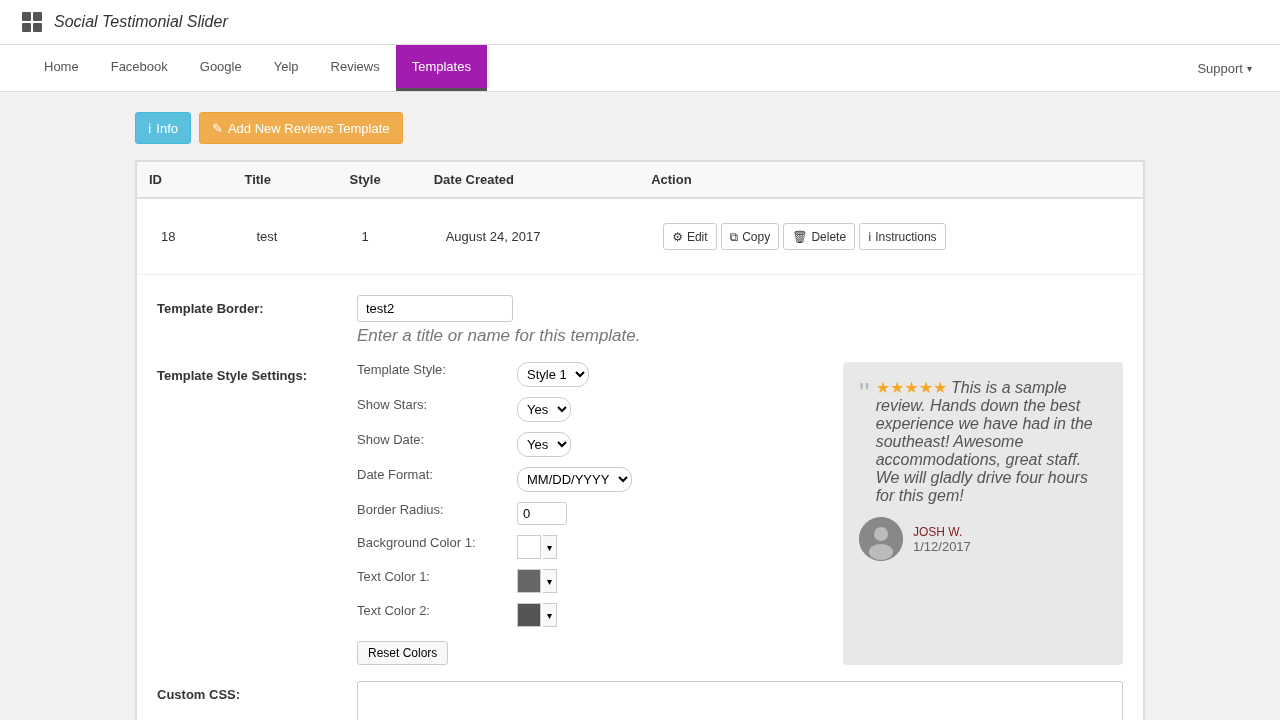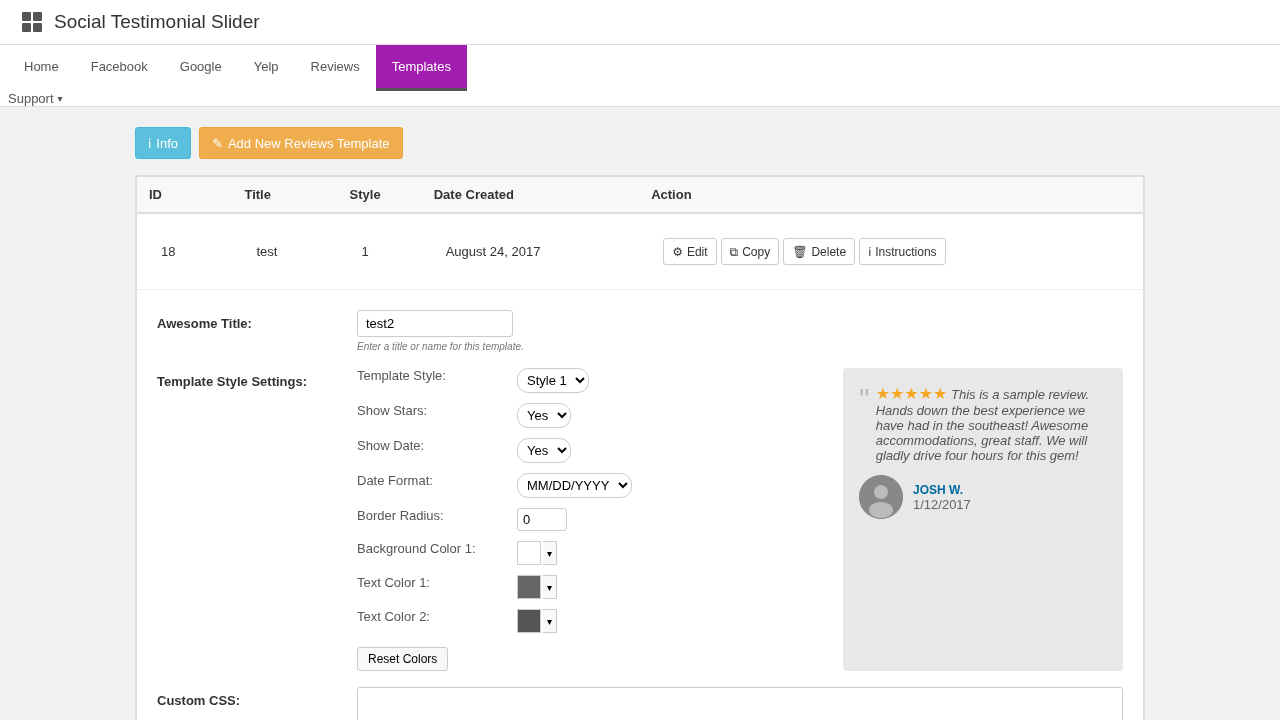--- a/index.html
+++ b/index.html
@@ -13,34 +13,34 @@
       display: flex;
       align-items: center;
       gap: 10px;
     }
     .top-bar .app-icon {
       width: 24px; height: 24px;
       display: inline-flex; align-items: center; justify-content: center;
       color: #555;
     }
     .top-bar .app-title {
-      font-size: 19px;
+      font-size: 16px;
       font-weight: normal;
       color: #333;
+      font-style: italic;
     }
 
     
     .nav-bar {
       background: #fff;
       border-bottom: 1px solid #ddd;
       display: flex;
-      align-items: flex-start;
-      padding: 0 8px;
+      align-items: center;
+      padding: 0 28px;
       justify-content: space-between;
-      flex-direction: column;
     }
     .nav-left { display: flex; }
     .nav-item {
       padding: 14px 16px;
       cursor: pointer;
       color: #555;
       text-decoration: none;
       font-size: 13px;
       border-bottom: 3px solid transparent;
       display: inline-flex; align-items: center;
@@ -145,21 +145,21 @@
       flex: 1;
     }
     .form-input {
       padding: 5px 8px;
       border: 1px solid #ccc;
       border-radius: 3px;
       font-size: 13px;
       width: 156px;
     }
     .form-hint {
-      font-size: 10px;
+      font-size: 17px;
       color: #777;
       margin-top: 4px;
       font-style: italic;
     }
 
     
     .style-settings-row {
       display: flex;
       gap: 20px;
     }
@@ -239,23 +239,23 @@
     .preview-avatar {
       width: 44px; height: 44px;
       border-radius: 50%;
       background: #888;
       overflow: hidden;
       flex-shrink: 0;
       display: flex; align-items: center; justify-content: center;
     }
     .preview-avatar svg { width: 44px; height: 44px; }
     .preview-author-name {
-      font-weight: bold;
+      font-weight: normal;
       font-size: 12px;
-      color: #0369a1;
+      color: #7f1d1d;
     }
     .preview-author-date {
       font-size: 13px;
       color: #666;
     }
 
     
     .custom-css-textarea {
       width: 100%;
       height: 70px;
@@ -348,21 +348,21 @@
               </button>
             </div>
           </td>
         </tr>
       </tbody>
     </table>
 
     <div class="form-section">
 
       <div class="form-row">
-        <div class="form-label-col">Awesome Title:</div>
+        <div class="form-label-col">Template Border:</div>
         <div class="form-control-col">
           <input type="text" class="form-input" value="test2" style="">
           <div class="form-hint">Enter a title or name for this template.</div>
         </div>
       </div>
 
       <div class="form-row">
         <div class="form-label-col">Template Style Settings:</div>
         <div class="form-control-col">
           <div class="style-settings-row">
@@ -435,21 +435,21 @@
               <div>
                 <button class="reset-colors-btn">Reset Colors</button>
               </div>
             </div>
 
             <div class="preview-card">
               <div style="display:flex; align-items:flex-start; gap:6px;">
                 <span style="font-size:30px; color:#bbb; line-height:1;">"</span>
                 <div>
                   <span class="preview-stars">★★★★★</span>
-                  <span style="font-size:13px; color:#555; font-style:italic;"> <span>This is a sample review. Hands down the best experience we have had in the southeast! Awesome accommodations, great staff. We will gladly drive four hours for this gem!</span></span>
+                  <span style="font-size:16px; color:#555; font-style:italic;"> <span>This is a sample review. Hands down the best experience we have had in the southeast! Awesome accommodations, great staff. We will gladly drive four hours for this gem!</span></span>
                 </div>
               </div>
               <div class="preview-author-row">
                 <div class="preview-avatar">
                   <svg viewBox="0 0 44 44" xmlns="http://www.w3.org/2000/svg">
                     <circle cx="22" cy="22" r="22" fill="#888"></circle>
                     <circle cx="22" cy="17" r="7" fill="#bbb"></circle>
                     <ellipse cx="22" cy="35" rx="12" ry="8" fill="#bbb"></ellipse>
                   </svg>
                 </div>

